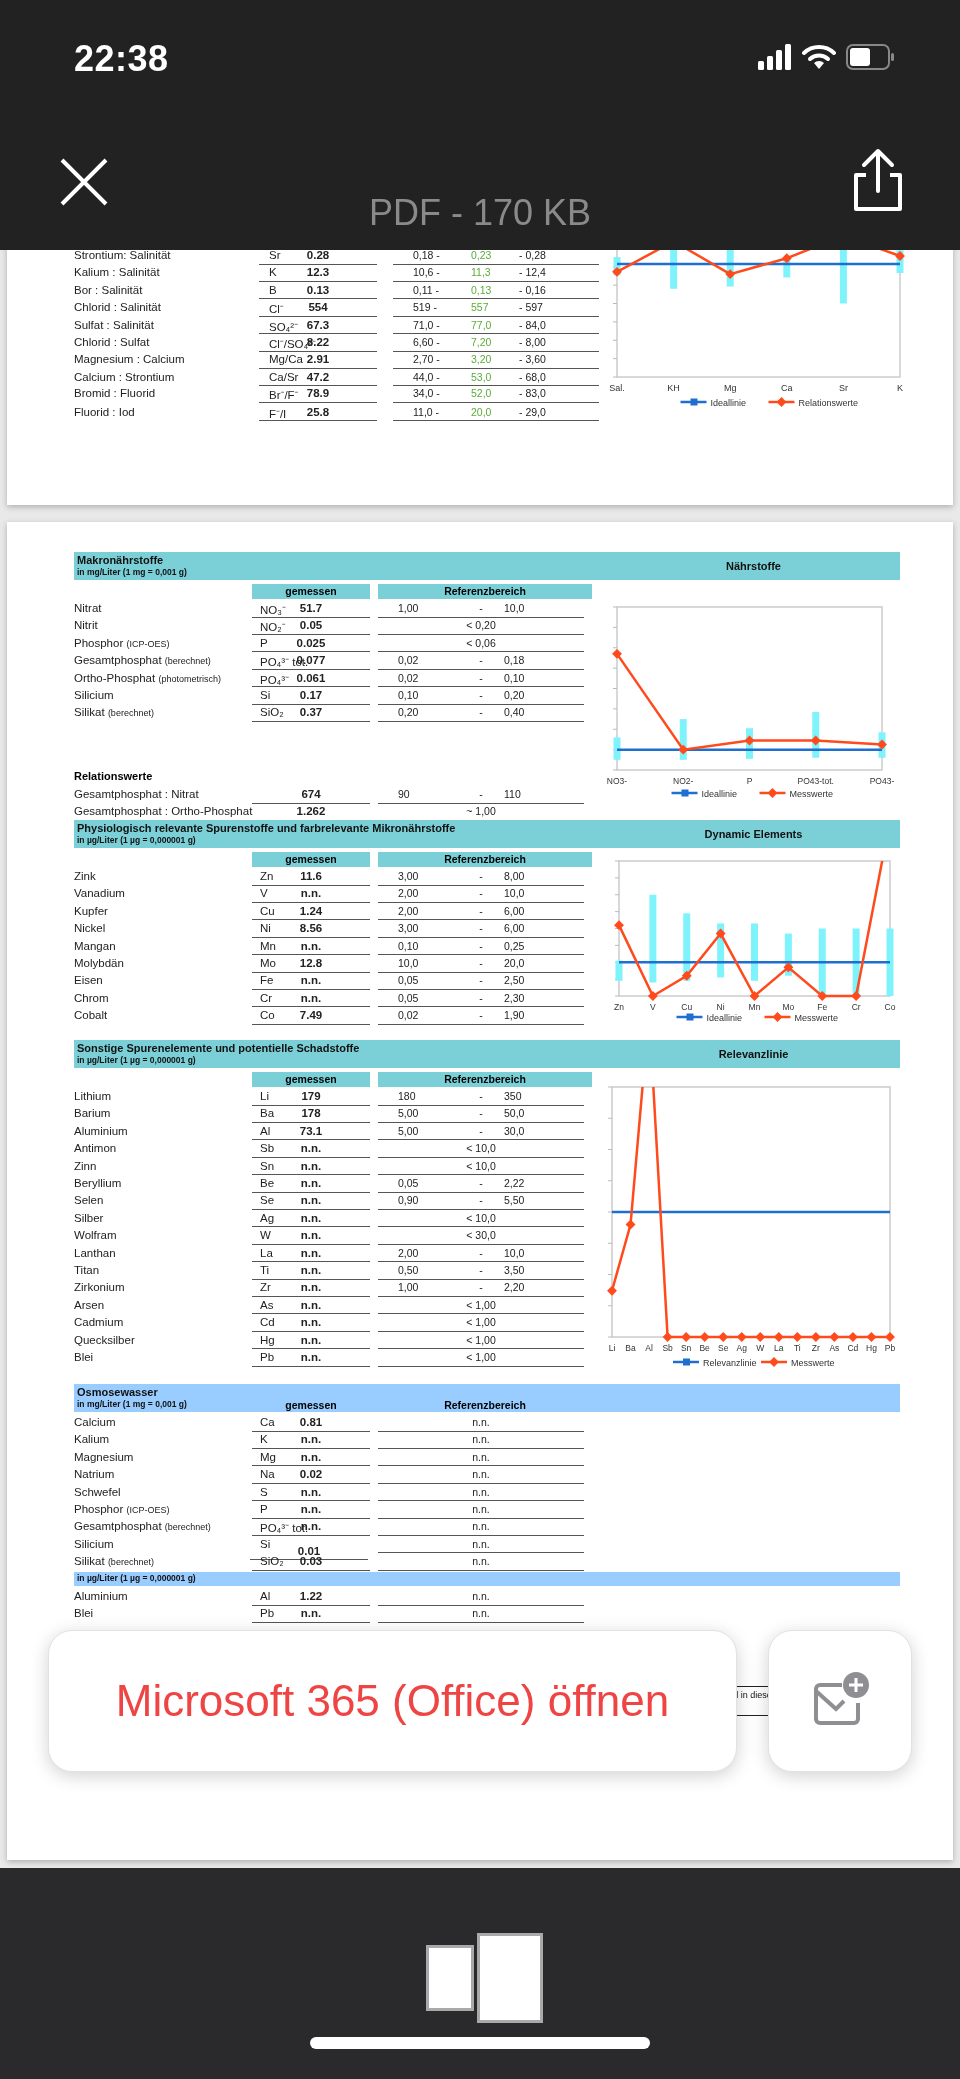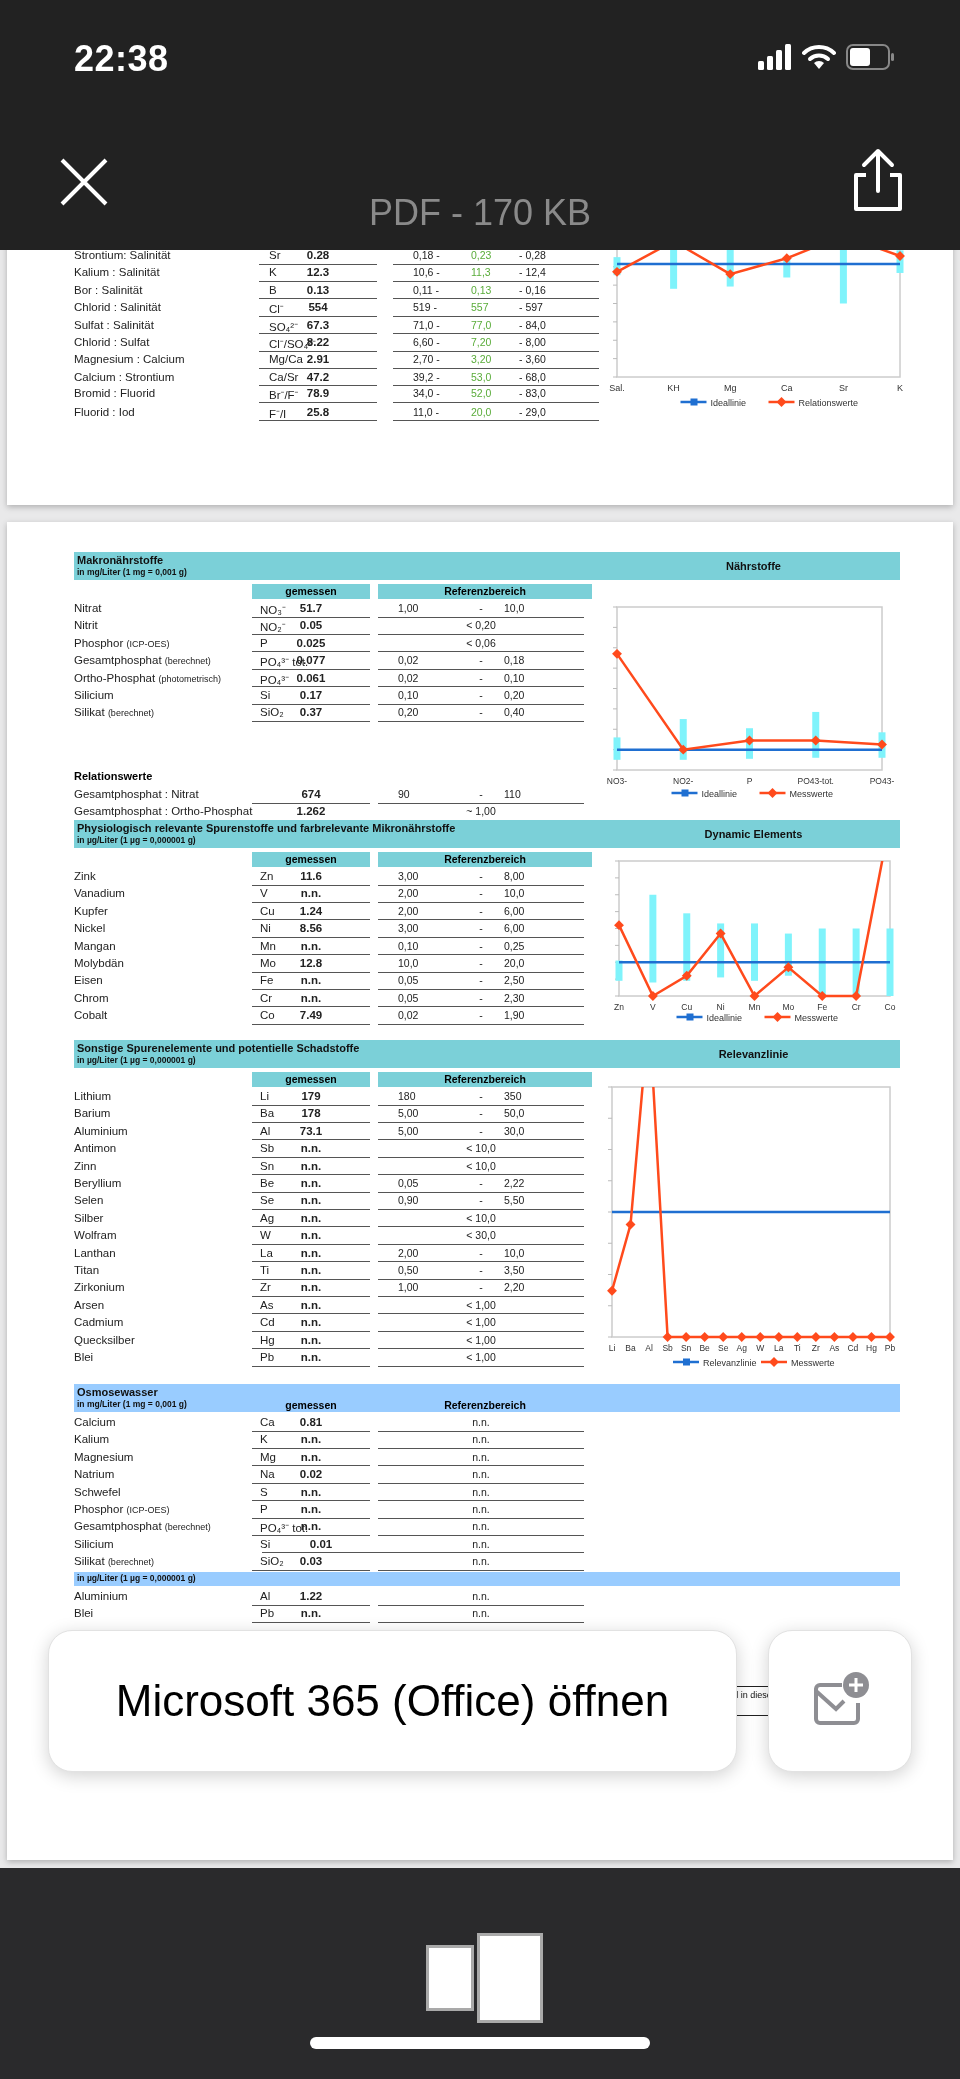--- a/index.html
+++ b/index.html
@@ -30,21 +30,21 @@
 .sect-head{position:absolute;left:67px;width:826px;height:28px;background:#7bd0d8;font-size:11px;font-weight:bold;color:#111;padding:2px 3px}
 .sect-head .sub{font-size:8.5px;display:block;margin-top:1px}
 .sect-head.blue{background:#99ccff}
 .chart-head{position:absolute;left:600px;width:293px;top:5px;text-align:center;font-size:11px;font-weight:bold;line-height:18px}
 .col-head{position:absolute;height:15px;background:#7bd0d8;font-size:10.5px;font-weight:bold;text-align:center;line-height:15px}
 .col-head.plain{background:transparent}
 .subhead{position:absolute;left:67px;font-size:11px;font-weight:bold}
 .chart{position:absolute}
 .footnote{position:absolute;left:67px;width:826px;border:1.5px solid #222;font-size:9px;padding:2px 3px;line-height:12px;color:#111}
 .bottom-btn{position:absolute;top:1630px;height:142px;background:#fff;border-radius:24px;box-shadow:0 4px 18px rgba(0,0,0,.18);border:1px solid #e2e2e2;z-index:5}
-.open-btn{left:48px;width:689px;display:flex;align-items:center;justify-content:center;color:#000000;font-size:44px;cursor:pointer}
+.open-btn{left:48px;width:689px;display:flex;align-items:center;justify-content:center;color:#ef4444;font-size:44px;cursor:pointer}
 .mail-btn{left:768px;width:144px;display:flex;align-items:center;justify-content:center;cursor:pointer}
 .bottombar{position:absolute;left:0;top:1868px;width:960px;height:211px;background:#2a2a2c}
 .thumb{position:absolute;background:#a9a9a9;padding:3px;cursor:pointer}
 .thumb-inner{width:100%;height:100%;background:#fff}
 .home-ind{position:absolute;left:310px;top:2037px;width:340px;height:12px;border-radius:6px;background:#fff}
 </style>
 </head>
 <body>
 
 <div id="app">
@@ -120,21 +120,21 @@
               <span class="lo">2,70 -</span>
               <span class="lo green" style="left: 78px;">3,20</span>
               <span class="hi">- 3,60</span>
             </span>
           </div>
           <div class="tbl-row" style="top: 368.8px;">
             <span class="nm">Calcium : Strontium </span>
             <span class="sy" style="left: 262px;">Ca/Sr</span>
             <span class="val" style="left: 252px;">47.2</span>
             <span class="rg" style="left: 386px;">
-              <span class="lo">39,2 -</span>
+              <span class="lo">44,0 -</span>
               <span class="lo green" style="left: 78px;">53,0</span>
               <span class="hi">- 68,0</span>
             </span>
           </div>
           <div class="tbl-row" style="top: 385px;">
             <span class="nm">Bromid : Fluorid </span>
             <span class="sy" style="left: 262px;">Br⁻/F⁻</span>
             <span class="val" style="left: 252px;">78.9</span>
             <span class="rg" style="left: 386px;">
               <span class="lo">34,0 -</span>
@@ -756,21 +756,21 @@
             <span class="nm">Gesamtphosphat <small>(berechnet)</small></span>
             <span class="sy" style="left: 253px;">PO₄³⁻ tot.</span>
             <span class="val" style="left: 245px;">n.n.</span>
             <span class="rg" style="left: 371px;">
               <span class="mid">n.n.</span>
             </span>
           </div>
           <div class="tbl-row" style="top: 1013.8px;">
             <span class="nm">Silicium </span>
             <span class="sy" style="left: 253px;">Si</span>
-            <span class="val" style="left: 255px;">0.01</span>
+            <span class="val" style="left: 243px; margin-top: 7px;">0.01</span>
             <span class="rg" style="left: 371px;">
               <span class="mid">n.n.</span>
             </span>
           </div>
           <div class="tbl-row" style="top: 1031.2px;">
             <span class="nm">Silikat <small>(berechnet)</small></span>
             <span class="sy" style="left: 253px;">SiO₂</span>
             <span class="val" style="left: 245px;">0.03</span>
             <span class="rg" style="left: 371px;">
               <span class="mid">n.n.</span>

